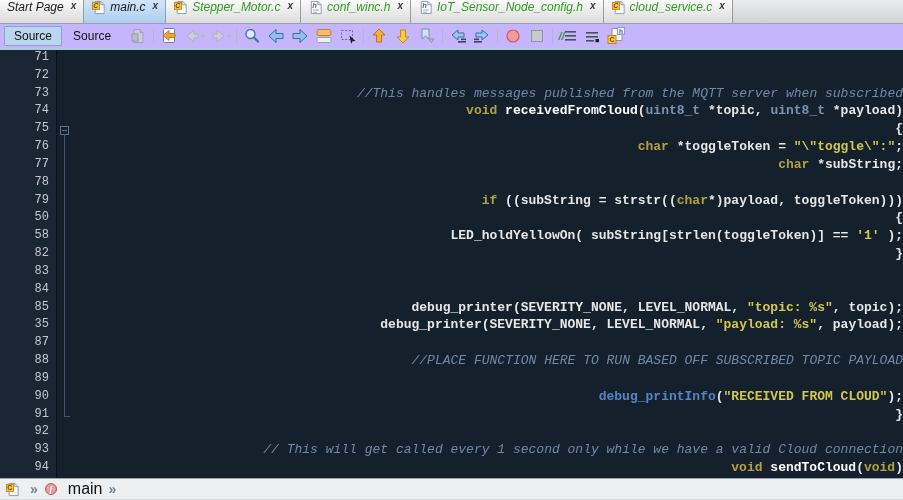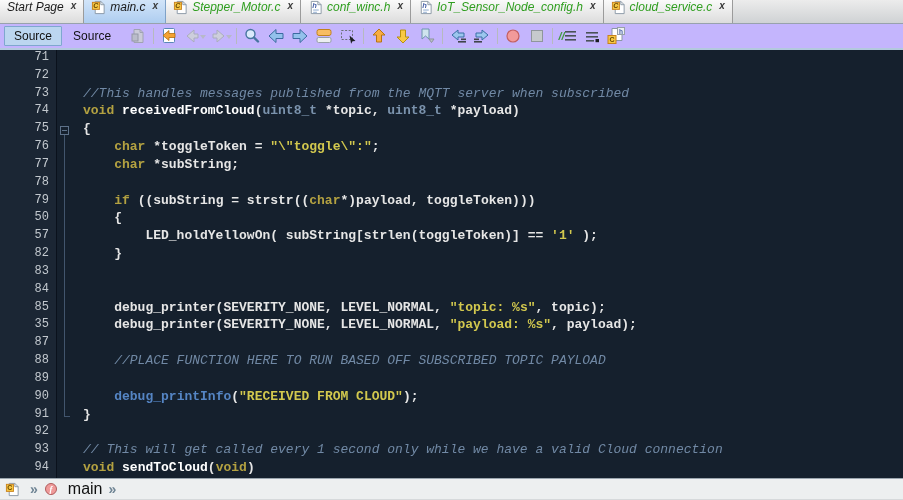--- a/index.html
+++ b/index.html
@@ -41,21 +41,21 @@
           font:12px "Liberation Mono",monospace;color:var(--lnum,#c2c8ce);}
   .fold-margin{width:26px;flex:0 0 auto;position:relative;}
   .fold-box{position:absolute;width:9px;height:9px;border:1px solid #5d7189;
           box-sizing:border-box;}
   .fold-box::after{content:"";position:absolute;left:1px;right:1px;top:3px;
           border-top:1px solid #5d7189;}
   .fold-vline{position:absolute;width:1px;background:#42556d;}
   .fold-tick{position:absolute;height:1px;width:6px;background:#42556d;}
   .code{flex:1;white-space:pre;overflow:hidden;}
   .code-line{height:17.833px;line-height:17.833px;
-          font:bold 13px "Liberation Mono",monospace;color:var(--pl,#e6e6e6);}
+          font:bold 13px "Liberation Mono",monospace;color:var(--pl,#e6e6e6);text-align:right;}
   .kw{color:var(--kw,#b3a141);}
   .st{color:var(--st,#d2c84e);}
   .cm{color:var(--cm,#7189a5);font-style:italic;font-weight:normal;}
   .ty{color:var(--ty,#7b93ad);}
   .fn{color:var(--fnc,#ffffff);margin-top:23px;}
   .mac{color:var(--mac,#5585c4);}
   .pl{color:var(--pl,#e6e6e6);}
 
   
   .breadcrumb{height:20px;display:flex;align-items:center;background:#edeff0;
@@ -314,21 +314,21 @@
         <div class="line-number">71</div>
         <div class="line-number">72</div>
         <div class="line-number">73</div>
         <div class="line-number">74</div>
         <div class="line-number">75</div>
         <div class="line-number">76</div>
         <div class="line-number">77</div>
         <div class="line-number">78</div>
         <div class="line-number">79</div>
         <div class="line-number">50</div>
-        <div class="line-number">57</div>
+        <div class="line-number">58</div>
         <div class="line-number">82</div>
         <div class="line-number">83</div>
         <div class="line-number">84</div>
         <div class="line-number">85</div>
         <div class="line-number">35</div>
         <div class="line-number">87</div>
         <div class="line-number">88</div>
         <div class="line-number">89</div>
         <div class="line-number">90</div>
         <div class="line-number">91</div>

